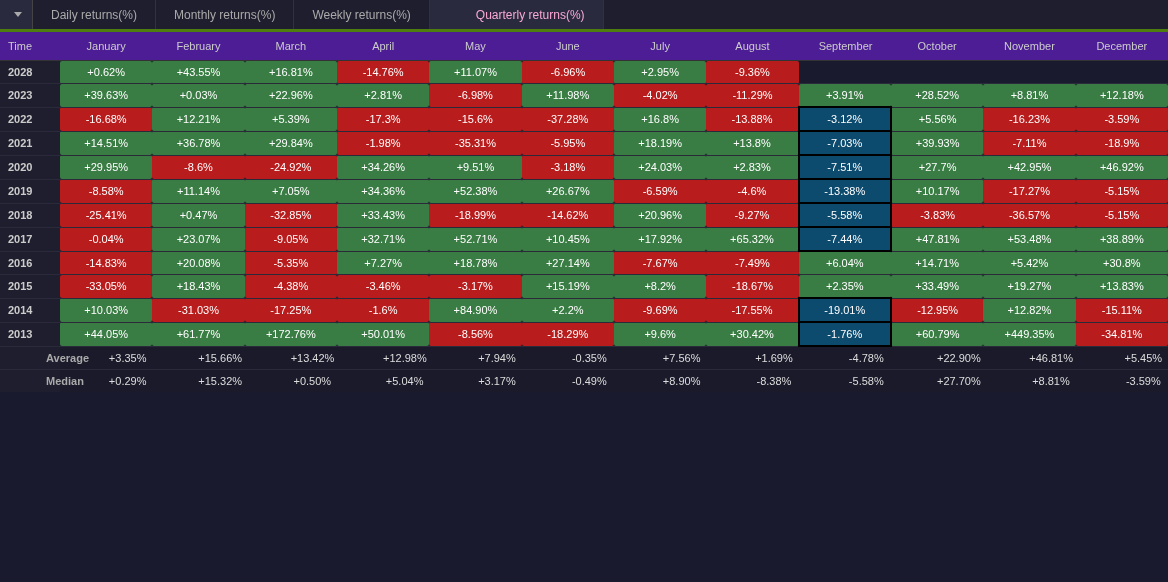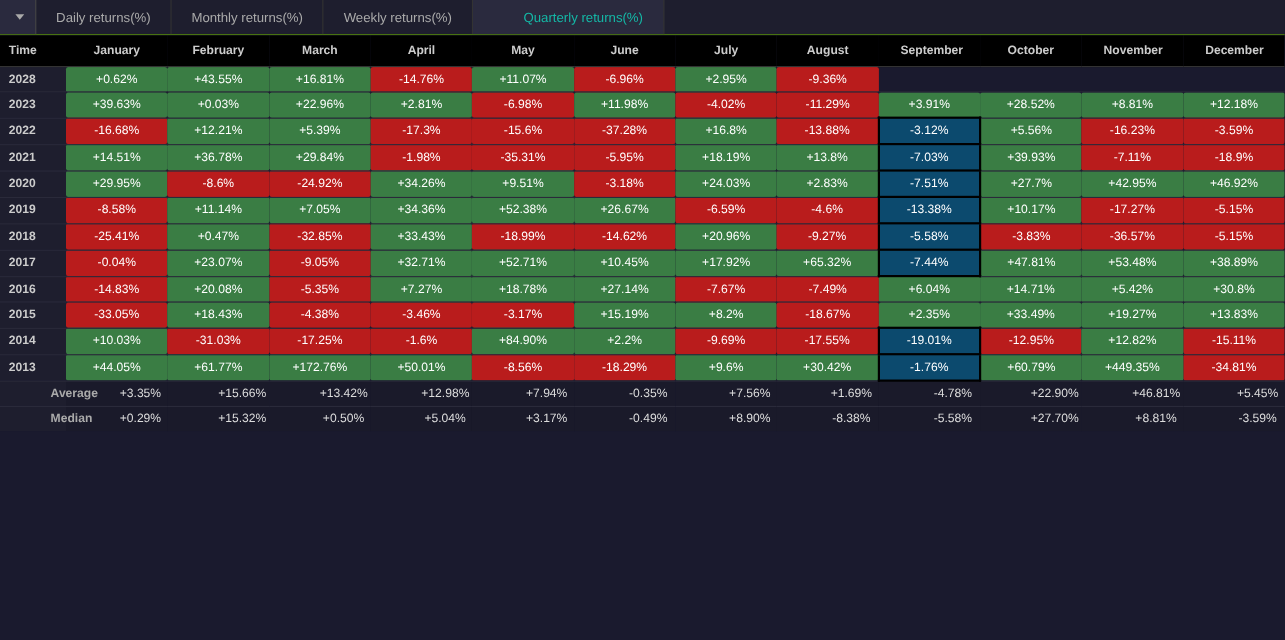--- a/index.html
+++ b/index.html
@@ -10,21 +10,21 @@
       font-size: 12px;
       width: 1168px;
       overflow-x: hidden;
     }
 
     .top-bar {
       display: flex;
       align-items: center;
       background: #1e1e2e;
       padding: 0;
-      border-bottom: 1px solid #4d7c0f;
+      border-bottom: 3px solid #4d7c0f;
       height: 32px;
     }
 
     .asset-selector {
       display: flex;
       align-items: center;
       background: #2a2a3e;
       padding: 4px 10px;
       border-right: 1px solid #444;
       height: 100%;
@@ -47,39 +47,39 @@
       display: flex;
       align-items: center;
       cursor: pointer;
       font-size: 12px;
       color: #aaa;
       border-right: 1px solid #333;
       height: 100%;
     }
 
     .tab.active {
-      color: #14b8a6;
+      color: #f9a8d4;
       background: #2a2a3e;
       padding-left: 46px;
     }
 
     .table-container {
       overflow-x: auto;
     }
 
     table {
       width: 100%;
       border-collapse: collapse;
       table-layout: fixed;
     }
 
     th {
-      background: #000000;
+      background: #4c1d95;
       color: #ccc;
-      font-weight: 700;
+      font-weight: 400;
       font-size: 11px;
       padding: 8px 20px;
       text-align: center;
       border-bottom: 1px solid #333;
     }
 
     th:first-child {
       text-align: left;
       padding-left: 8px;
       width: 60px;

